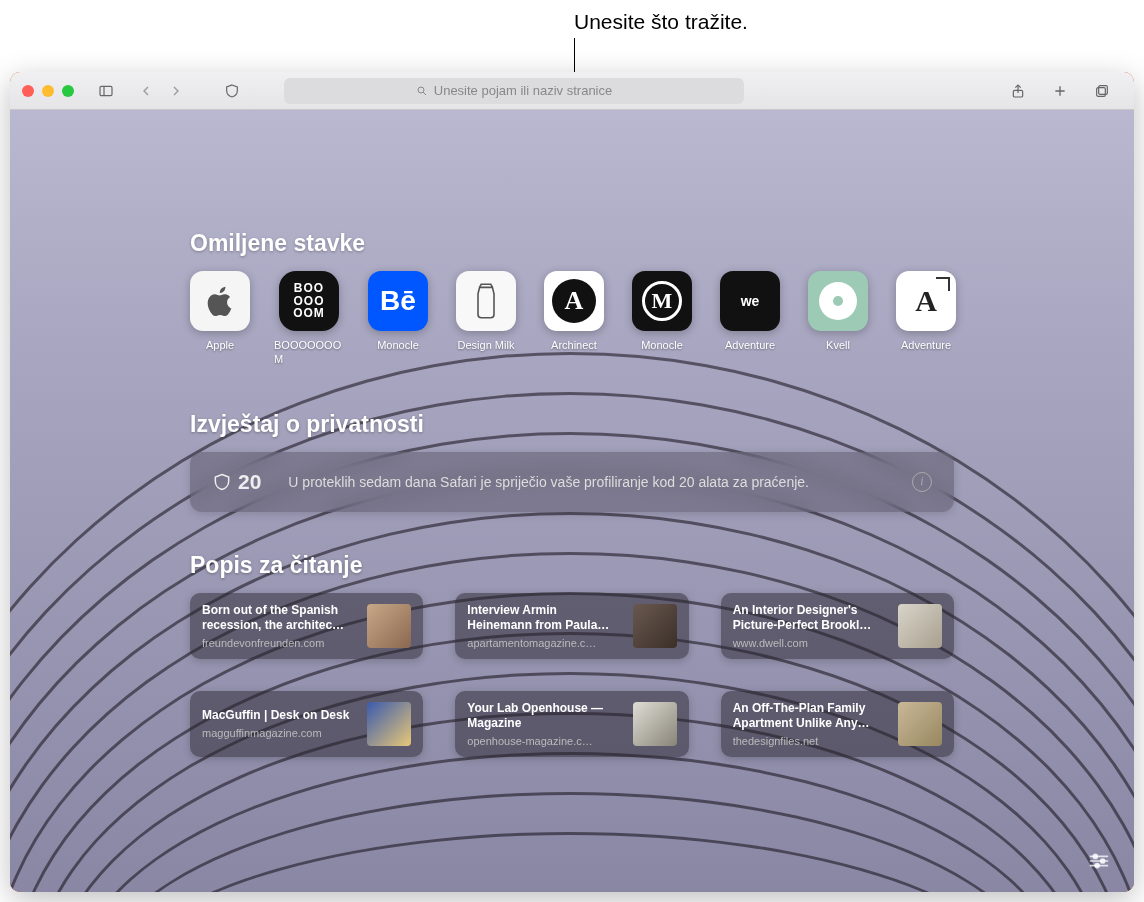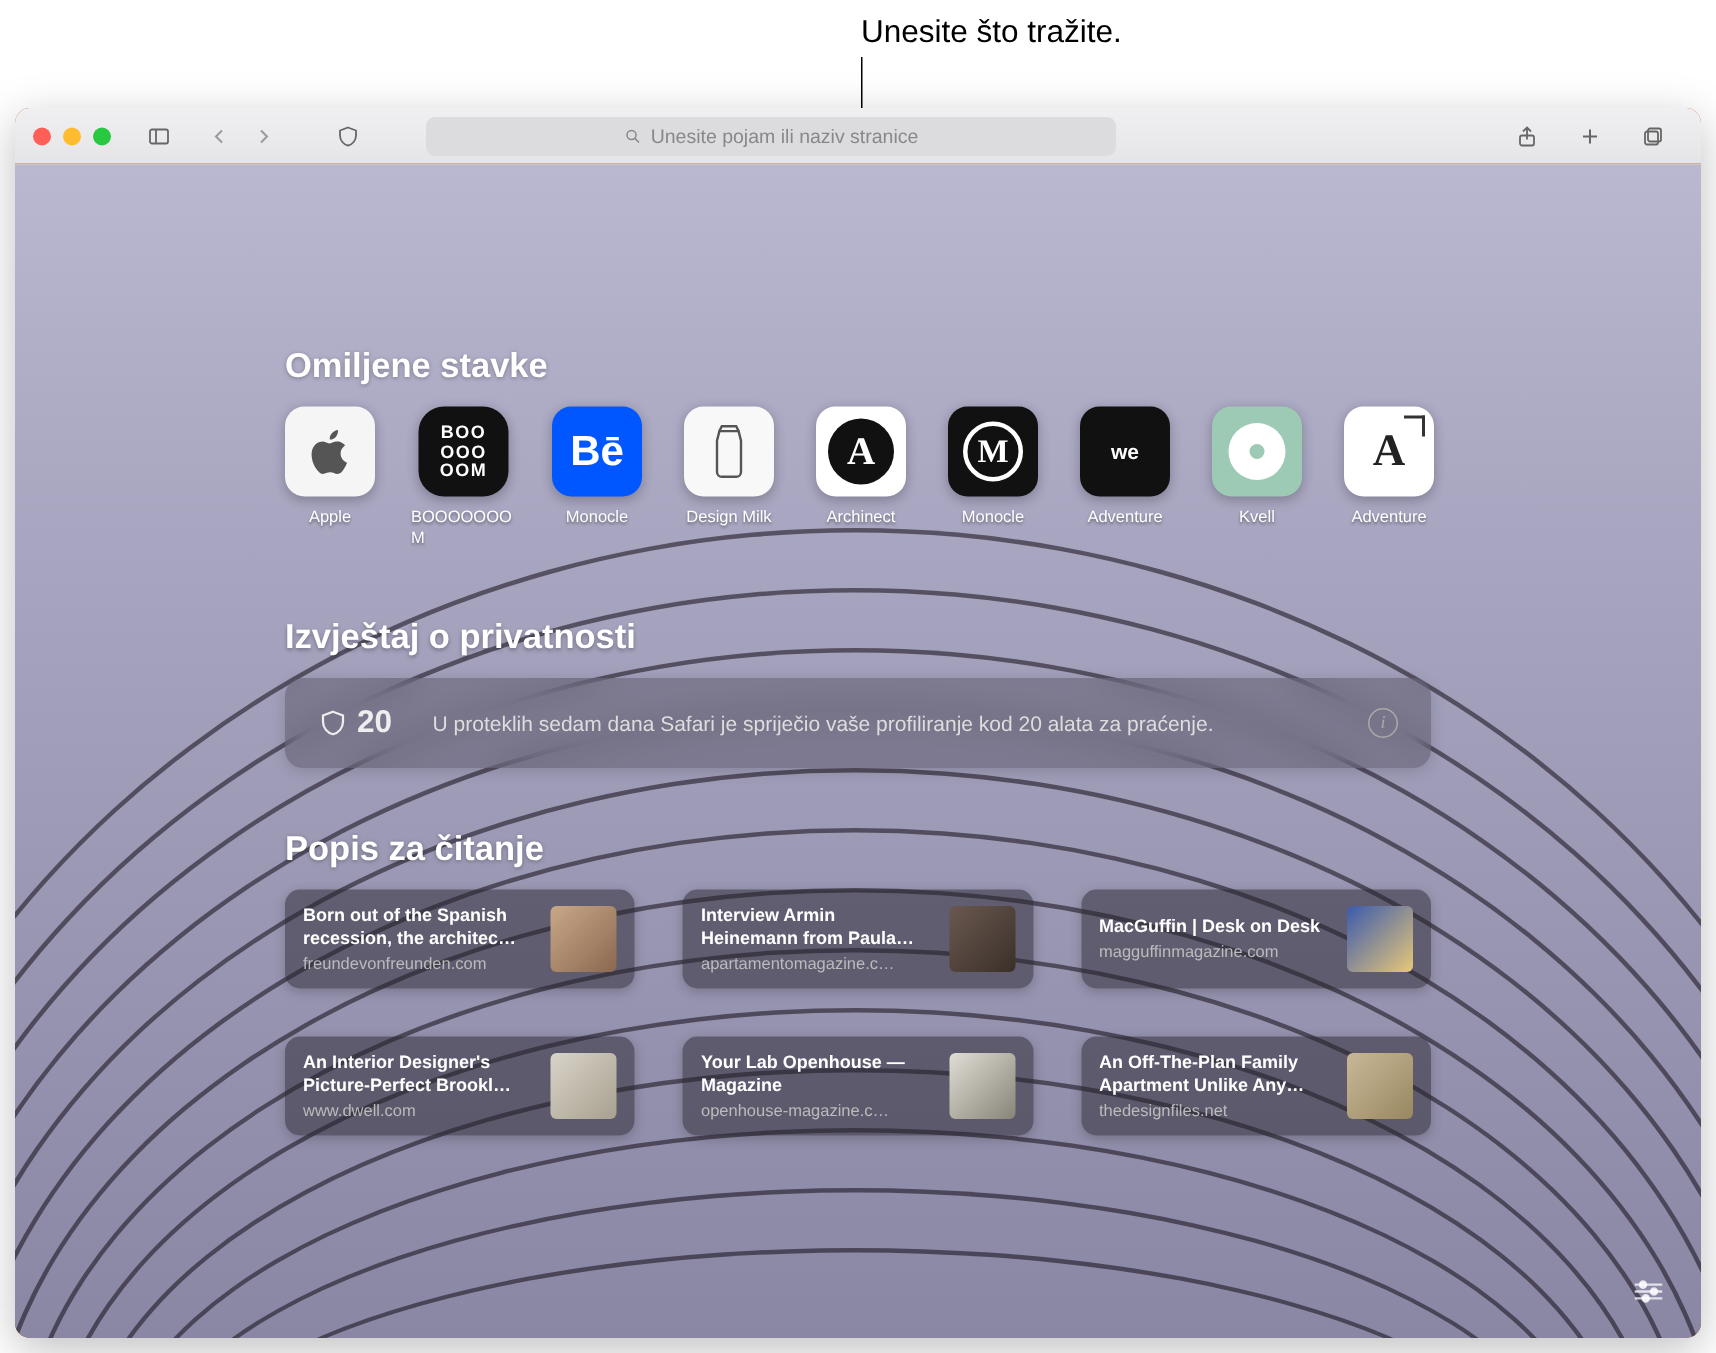--- a/index.html
+++ b/index.html
@@ -507,32 +507,32 @@
         <div class="reading-card">
           <div class="reading-text">
             <div class="reading-title">Interview Armin Heinemann from Paula…</div>
             <div class="reading-url">apartamentomagazine.c…</div>
           </div>
           <div class="reading-thumb thumb-grad-2"></div>
         </div>
 
         <div class="reading-card">
           <div class="reading-text">
+            <div class="reading-title">An Interior Designer's Picture-Perfect Brookl…</div>
+            <div class="reading-url">www.dwell.com</div>
+          </div>
+          <div class="reading-thumb thumb-grad-4"></div>
+        </div>
+
+        <div class="reading-card">
+          <div class="reading-text">
             <div class="reading-title">MacGuffin | Desk on Desk</div>
             <div class="reading-url">magguffinmagazine.com</div>
           </div>
           <div class="reading-thumb thumb-grad-3"></div>
-        </div>
-
-        <div class="reading-card">
-          <div class="reading-text">
-            <div class="reading-title">An Interior Designer's Picture-Perfect Brookl…</div>
-            <div class="reading-url">www.dwell.com</div>
-          </div>
-          <div class="reading-thumb thumb-grad-4"></div>
         </div>
 
         <div class="reading-card">
           <div class="reading-text">
             <div class="reading-title">Your Lab Openhouse — Magazine</div>
             <div class="reading-url">openhouse-magazine.c…</div>
           </div>
           <div class="reading-thumb thumb-grad-5"></div>
         </div>
 

